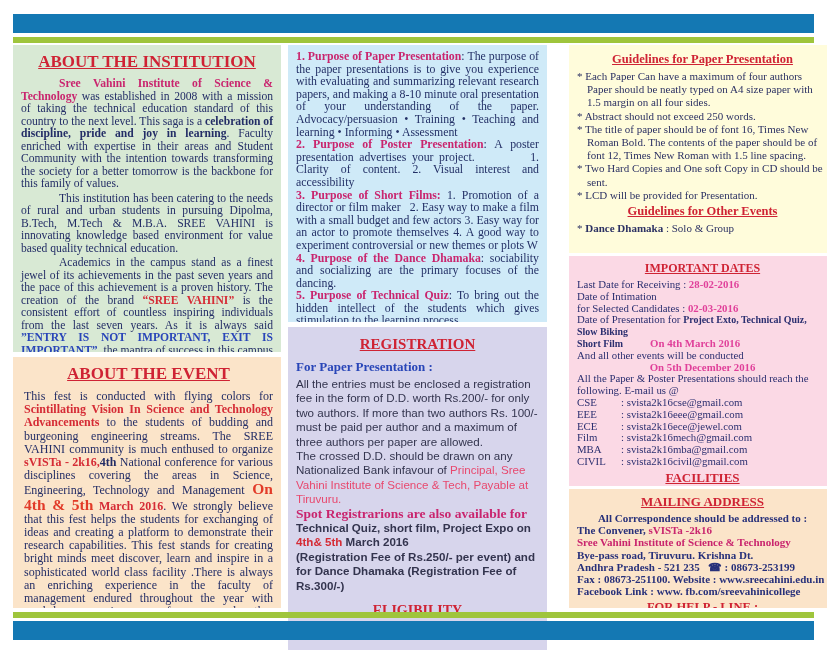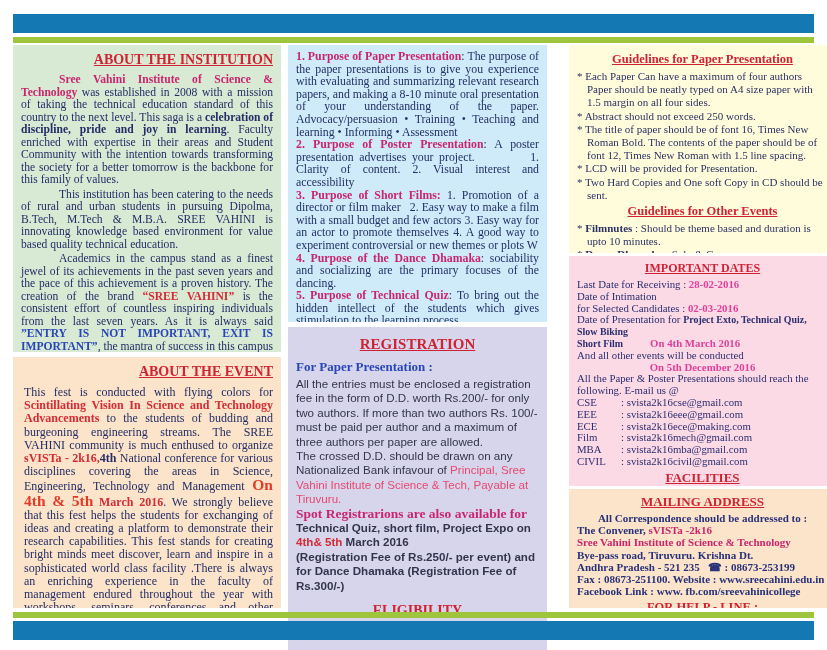--- a/index.html
+++ b/index.html
@@ -8,21 +8,21 @@
   .bar-blue{position:absolute;left:13px;width:801px;height:19px;background:#1478b3;}
   .bar-green{position:absolute;left:13px;width:801px;height:6px;background:#9fc53c;}
   .col{position:absolute;top:45px;}
   .sec{box-sizing:border-box;padding:5px 8px;overflow:hidden;}
   h3{margin:2px 0 6px 0;text-align:center;font-weight:bold;
      text-decoration:underline;color:#cf2334;}
   
   .col1{left:13px;width:268px;}
   .sec-green{background:#d8e9d4;height:307px;margin-bottom:5px;}
   .sec-peach{background:#fbe4c9;height:251px;padding-left:11px;}
-  .sec-green h3,.sec-peach h3{font-size:14px;text-align:right;}
+  .sec-green h3,.sec-peach h3{font-size:17px;}
   .c1-body{color:#232d66;font-size:11.6px;line-height:12.5px;text-align:justify;}
   .c1-body p{margin:0 0 2px 0;text-indent:38px;}
   .c1b-body{color:#232d66;font-size:12px;line-height:13.2px;text-align:justify;}
   .c1b-body p{margin:0;}
   
   .col2{left:288px;width:259px;}
   .sec-blue{background:#cfeaf8;height:277px;margin-bottom:5px;}
   .sec-lav{background:#d7d5ec;height:349px;}
   .c2-body{color:#233066;font-size:11.8px;line-height:12.6px;text-align:justify;}
   .c2-body p{margin:0;}
@@ -112,44 +112,43 @@
     </div>
   </div>
 
   <div class="col col3">
     <div class="sec sec-yellow">
       <h3>Guidelines for Paper Presentation</h3>
       <div class="c3-body">
         <p class="bullet">* Each Paper Can have a maximum of  four authors Paper should be neatly typed on A4 size paper with 1.5 margin on all four sides.</p>
         <p class="bullet">* Abstract should not exceed 250 words.</p>
         <p class="bullet">* The title of paper should be of font 16, Times New Roman Bold. The contents  of the paper should be of font 12, Times New Roman with 1.5 line spacing.</p>
+        <p class="bullet">* Two Hard Copies and One soft Copy in CD should be sent.</p>
         <p class="bullet">*  LCD will be provided for Presentation.</p>
-        <p class="bullet">* Two Hard Copies and One soft Copy in CD should be sent.</p>
       </div>
       <h3 style="margin-top:2px;">Guidelines for Other Events</h3>
       <div class="c3-body">
-        <p class="bullet"><span>* </span><span class="seg-b">Filmnutes</span><span> : Should be theme based and duration is upto 10 minutes.</span></p>
         <p class="bullet"><span>* </span><span class="seg-b">Dance Dhamaka</span><span> : Solo &amp; Group</span></p>
 
       </div>
     </div>
     <div class="sec sec-pink">
       <h3 class="dates-head">IMPORTANT DATES</h3>
       <div class="dates">
         <div><span>Last Date for Receiving   : </span><span class="seg-pink">28-02-2016</span></div>
         <div><span>Date of Intimation</span></div>
         <div><span>for Selected Candidates   : </span><span class="seg-pink">02-03-2016</span></div>
         <div><span>Date of Presentation for </span><span class="seg-smb">Project Exto, Technical Quiz, Slow Biking</span></div>
         <div><span class="seg-smb">Short Film</span><span>&nbsp;&nbsp;&nbsp;&nbsp;&nbsp;&nbsp;&nbsp;&nbsp;&nbsp;&nbsp;</span><span class="seg-pink">On 4th March 2016</span></div>
         <div><span>And all other events will be conducted</span></div>
         <div class="center"><span class="seg-pink">On 5th December 2016</span></div>
         <div><span>All the Paper &amp; Poster Presentations should reach the following. E-mail us @</span></div>
         <div class="email-row"><span class="dept">CSE</span><span>: svista2k16cse@gmail.com</span></div>
         <div class="email-row"><span class="dept">EEE</span><span>: svista2k16eee@gmail.com</span></div>
-        <div class="email-row"><span class="dept">ECE</span><span>: svista2k16ece@making.com</span></div>
+        <div class="email-row"><span class="dept">ECE</span><span>: svista2k16ece@jewel.com</span></div>
         <div class="email-row"><span class="dept">Film</span><span>: svista2k16mech@gmail.com</span></div>
         <div class="email-row"><span class="dept">MBA</span><span>: svista2k16mba@gmail.com</span></div>
         <div class="email-row"><span class="dept">CIVIL</span><span>: svista2k16civil@gmail.com</span></div>
       </div>
       <h3 class="fac-head">FACILITIES</h3>
 
     </div>
     <div class="sec sec-peach3">
       <h3 class="mail-head">MAILING ADDRESS</h3>
       <div class="mail">

